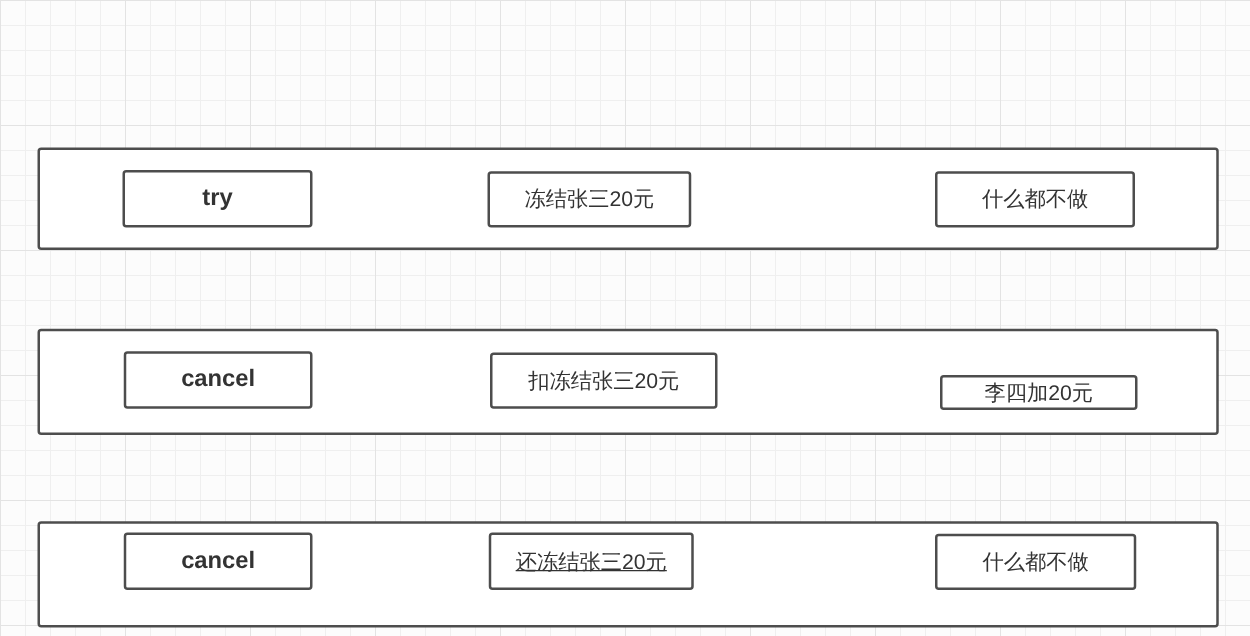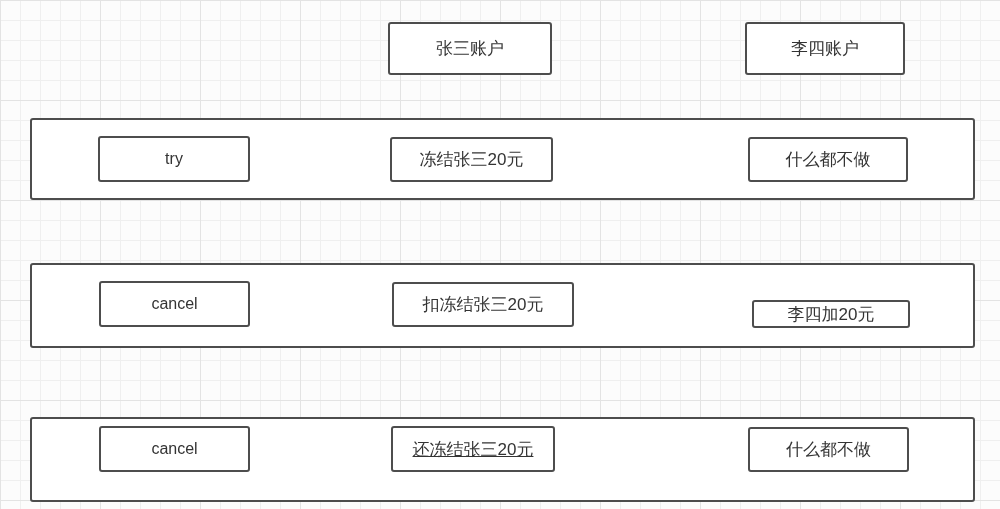--- a/index.html
+++ b/index.html
@@ -33,21 +33,21 @@
     box-sizing: border-box;
     white-space: nowrap;
   }
   .lane {
     position: absolute;
     background: #ffffff;
     border: 2px solid #4d4d4d;
     border-radius: 3px;
     box-sizing: border-box;
   }
-  .phase-label { font-size: 16px; }
+  .phase-label { font-size: 19px; font-weight: bold; }
 
   
   .header-zhangsan { left: 388px; top: 22px;  width: 164px; height: 53px; }
   .header-lisi     { left: 745px; top: 22px;  width: 160px; height: 53px; }
 
   
   .lane-try     { left: 30px; top: 118px; width: 945px; height: 82px; }
   .lane-confirm { left: 30px; top: 263px; width: 945px; height: 85px; }
   .lane-cancel  { left: 30px; top: 417px; width: 945px; height: 85px; }
 
@@ -64,22 +64,20 @@
   
   .box-cancel    { left: 99px;  top: 426px; width: 151px; height: 46px; text-align: right; }
   .box-cancel-zs { left: 391px; top: 426px; width: 164px; height: 46px; text-decoration: underline; }
   .box-cancel-ls { left: 748px; top: 427px; width: 161px; height: 45px; }
 </style>
 </head>
 <body>
 
 <div class="canvas">
 
-  <div class="shape header-zhangsan">张三账户</div>
-  <div class="shape header-lisi">李四账户</div>
 
   <div class="lane lane-try"></div>
   <div class="shape phase-label box-try">try</div>
   <div class="shape box-try-zs">冻结张三20元</div>
   <div class="shape box-try-ls">什么都不做</div>
 
   <div class="lane lane-confirm"></div>
   <div class="shape phase-label box-confirm">cancel</div>
   <div class="shape box-confirm-zs">扣冻结张三20元</div>
   <div class="shape box-confirm-ls">李四加20元</div>

